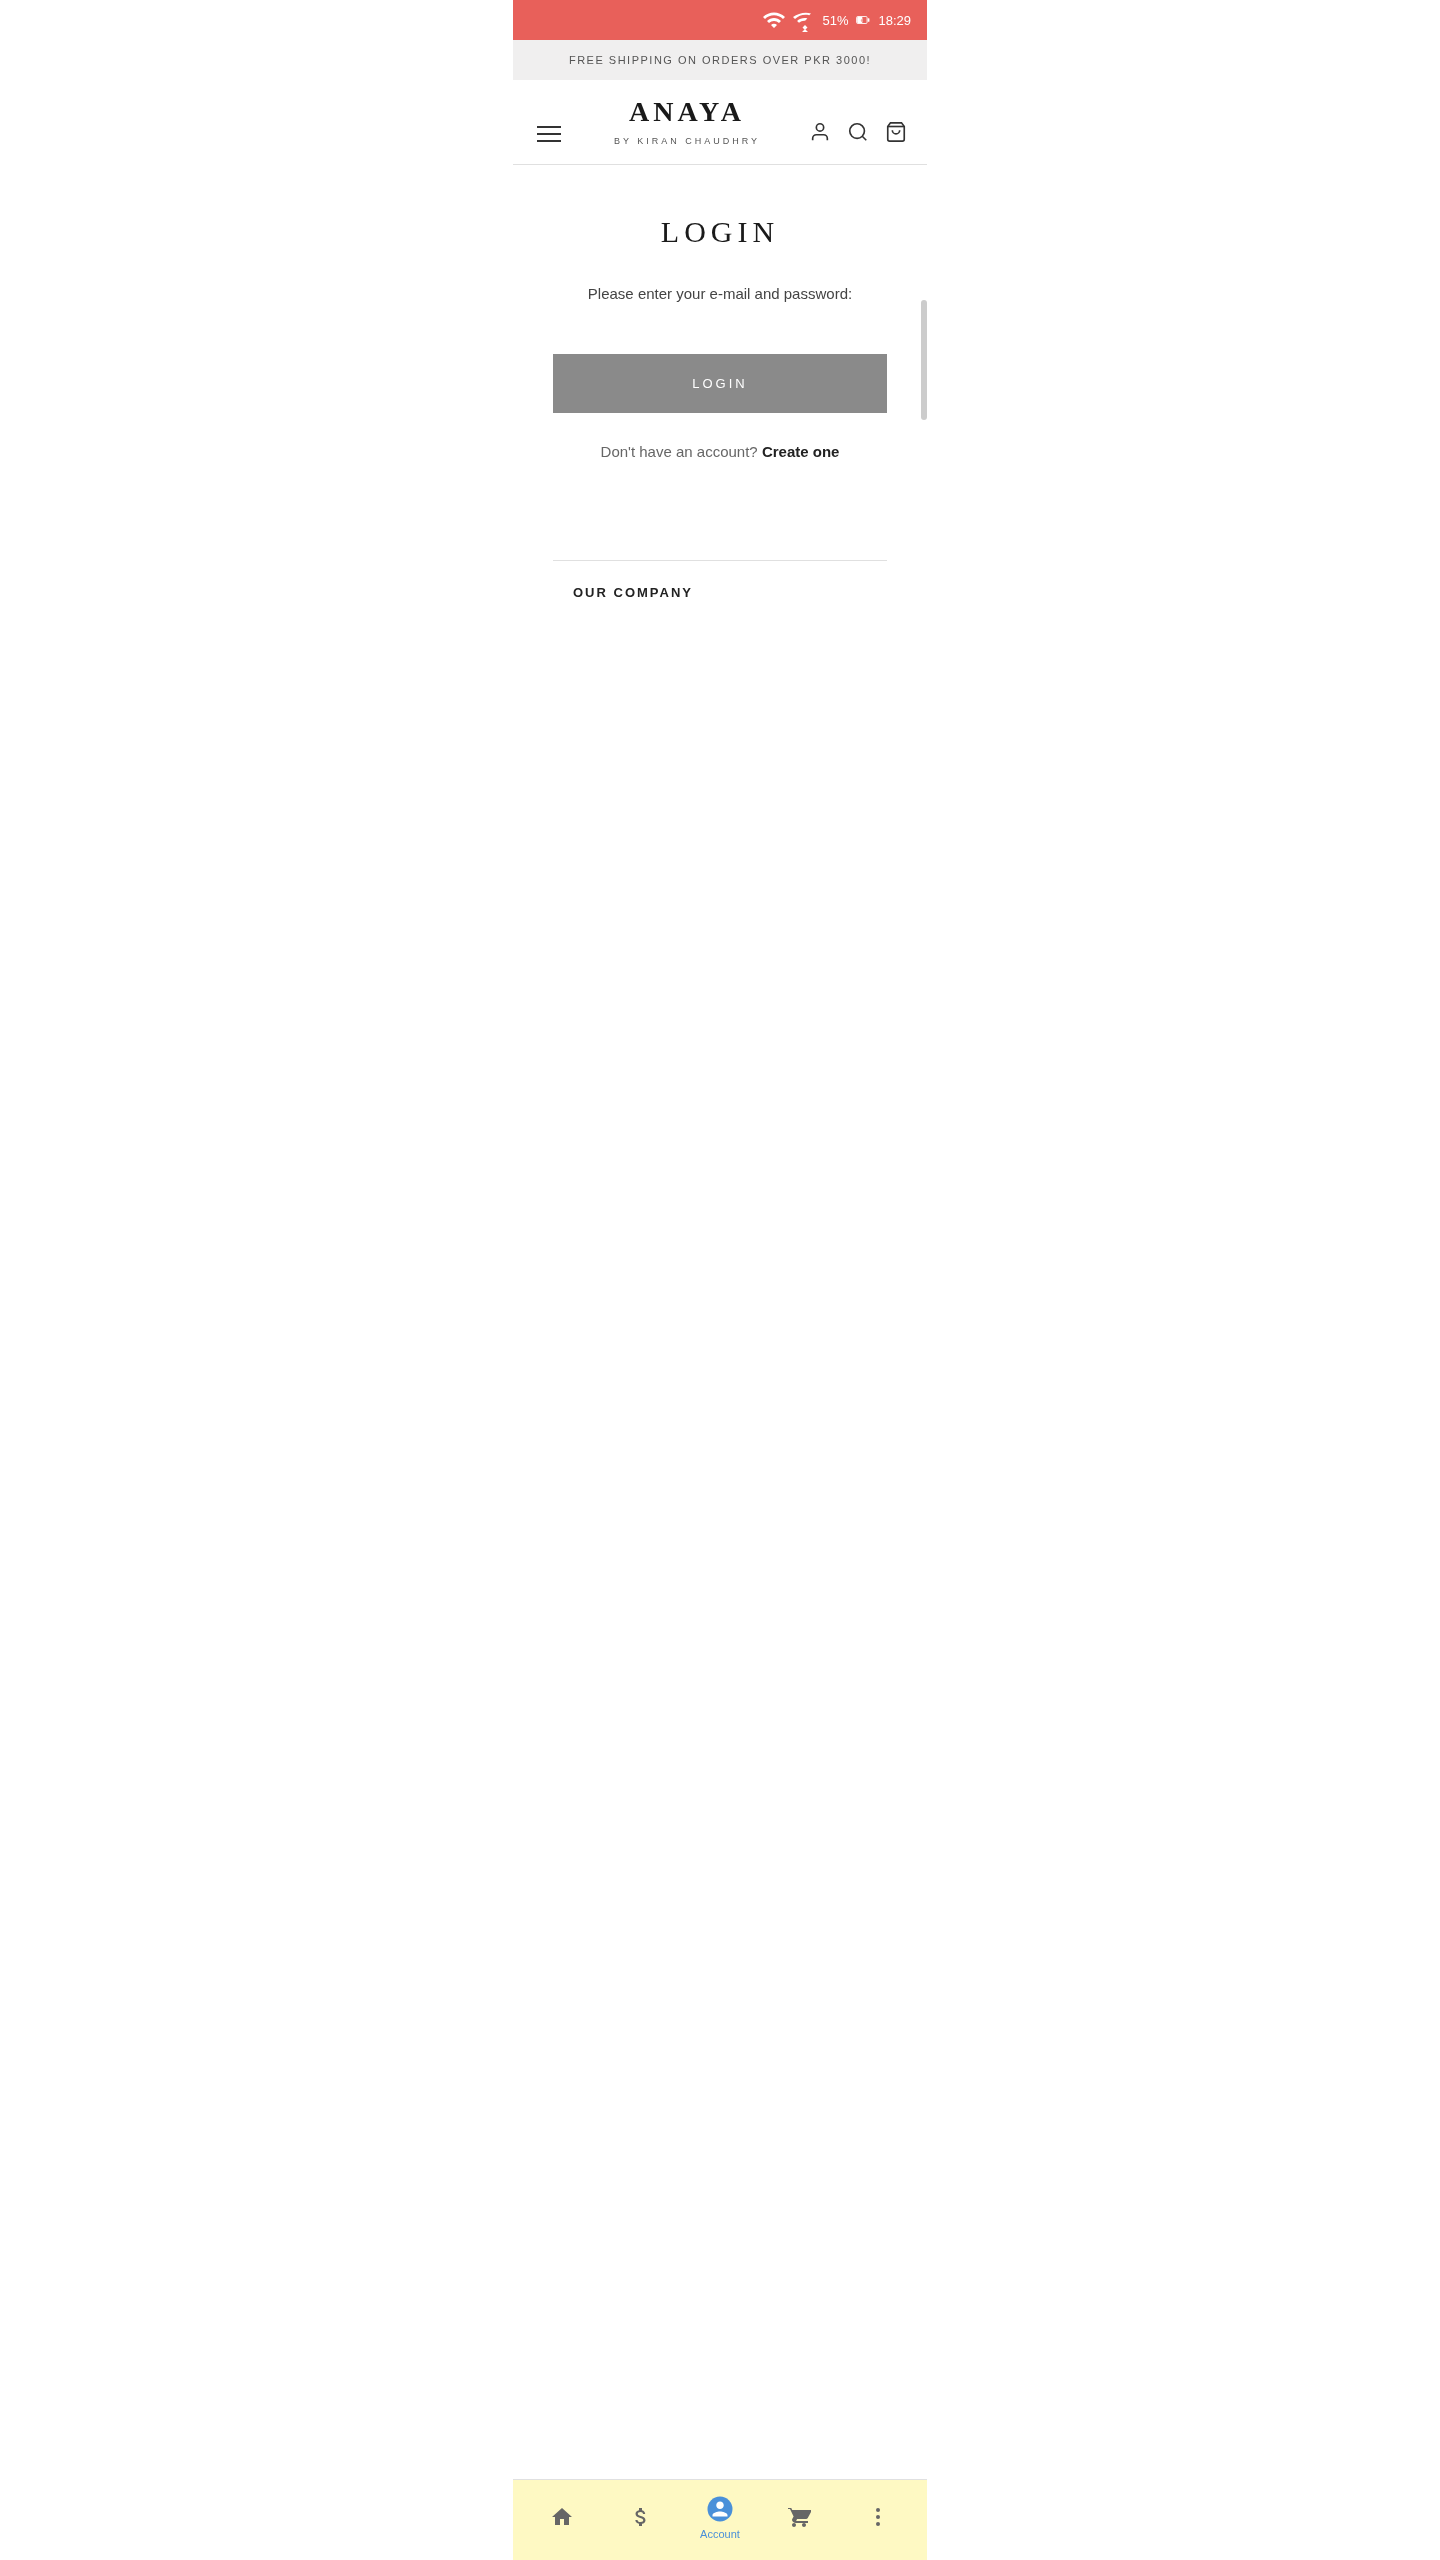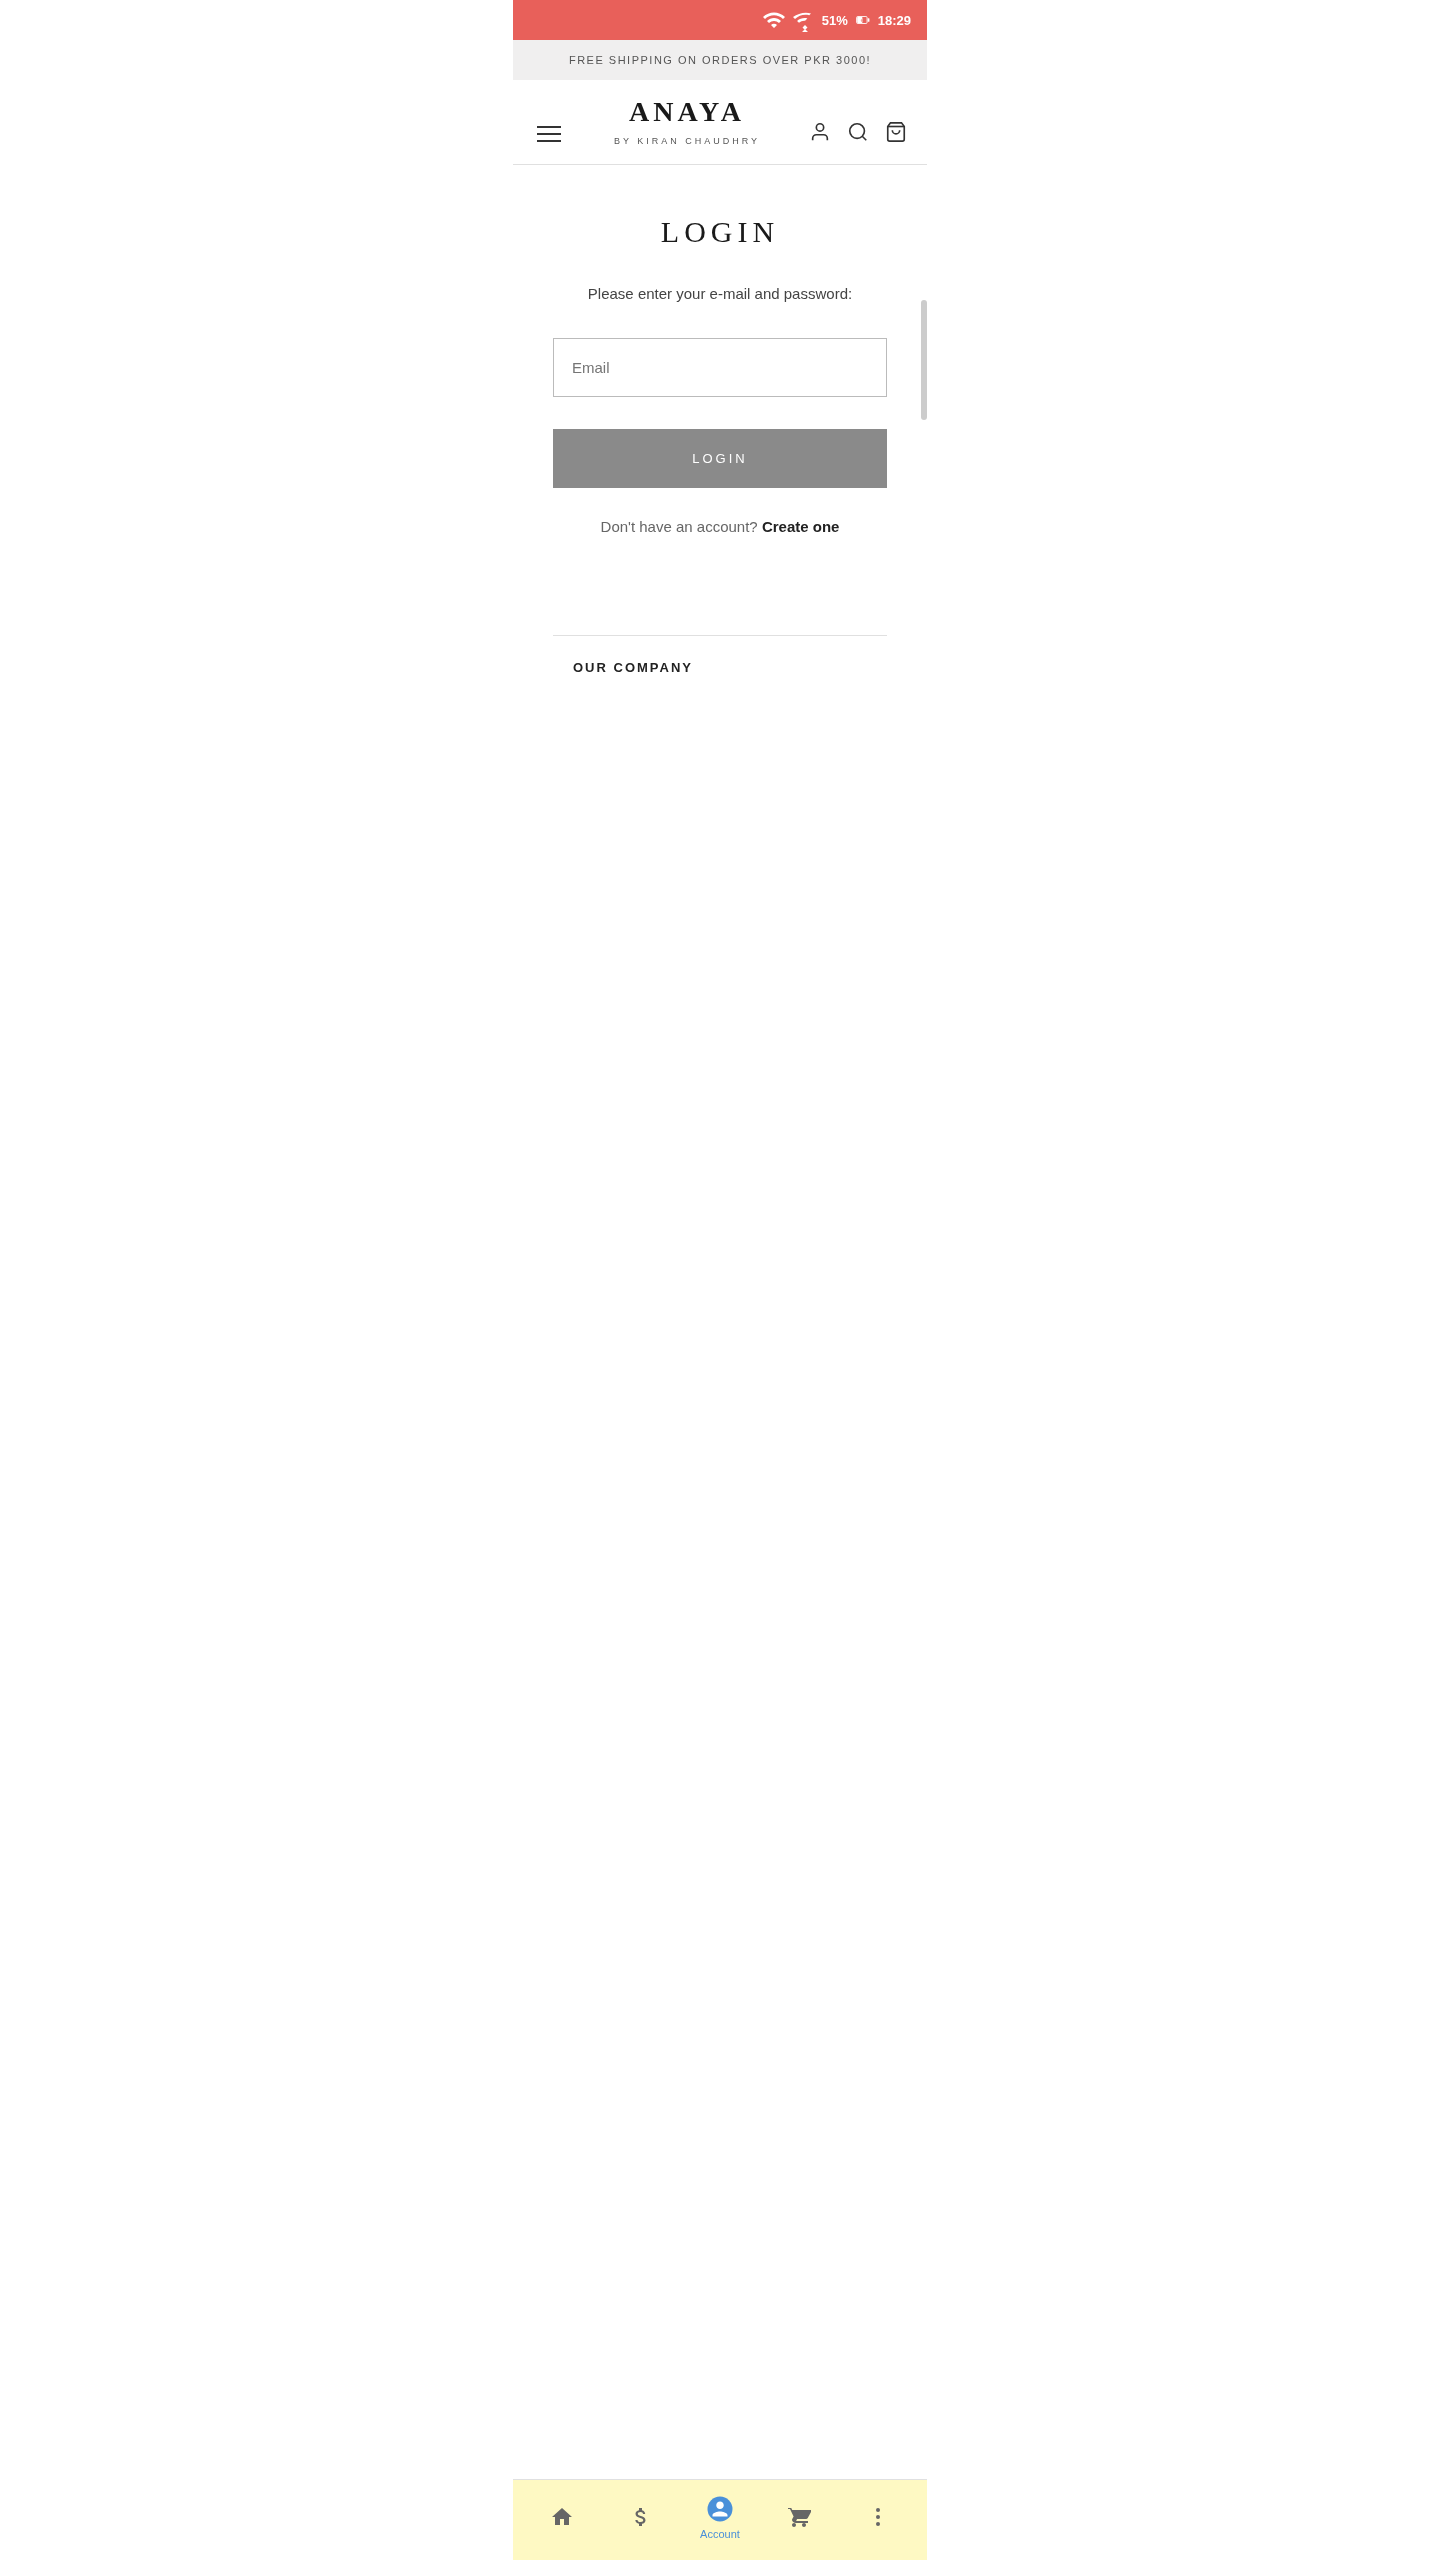--- a/index.html
+++ b/index.html
@@ -32,21 +32,21 @@
     .status-icons {
       display: flex;
       align-items: center;
       gap: 6px;
     }
 
     .status-text {
       color: white;
       font-size: 13px;
       font-family: Arial, sans-serif;
-      font-weight: 700;
+      font-weight: 400;
     }
 
     
     .promo-banner {
       background: #f0efef;
       text-align: center;
       padding: 14px 20px;
       font-size: 11px;
       letter-spacing: 1.5px;
       color: #555;
@@ -356,23 +356,20 @@
 </div>
 
 <div class="scrollbar-hint"></div>
 
 <div class="main-content">
   <h1 class="page-title">LOGIN</h1>
 
   <p class="subtitle">Please enter your e-mail and password:</p>
 
   
-  <div class="form-group">
-    <input type="email" class="form-input" placeholder="Email" style="">
-  </div>
 
   
 
   
   <button class="login-button">LOGIN</button>
 
   
   <p class="create-account-text">
     <span>Don't have an account?</span>
     <a class="create-one-link" href="#">Create one</a>

